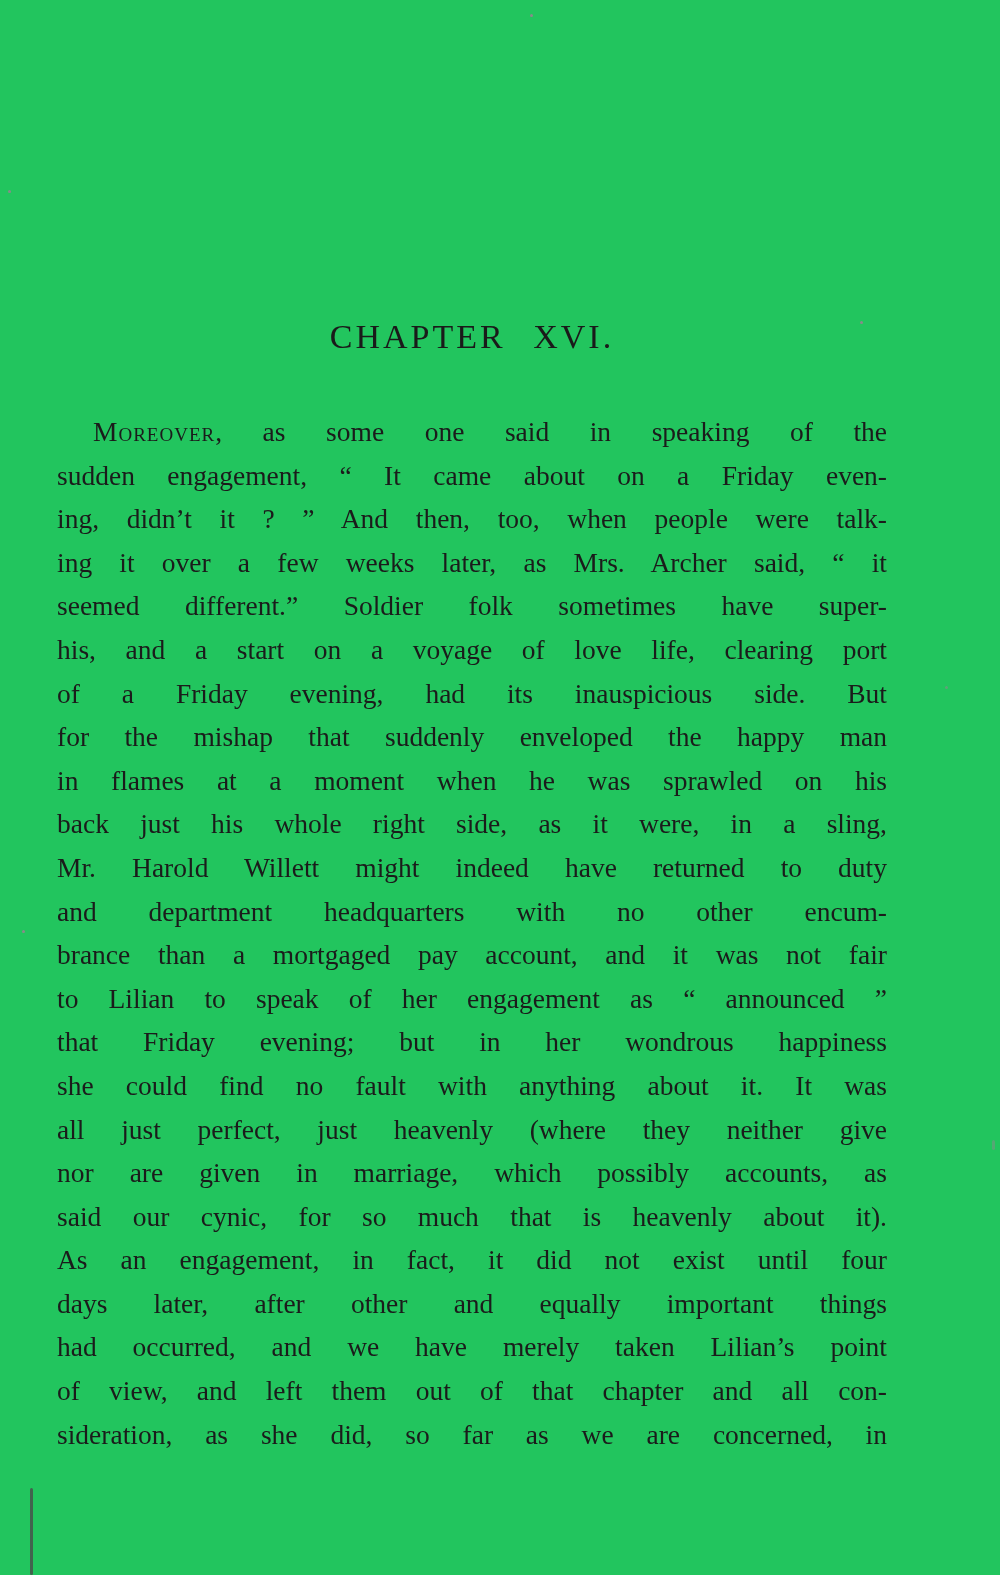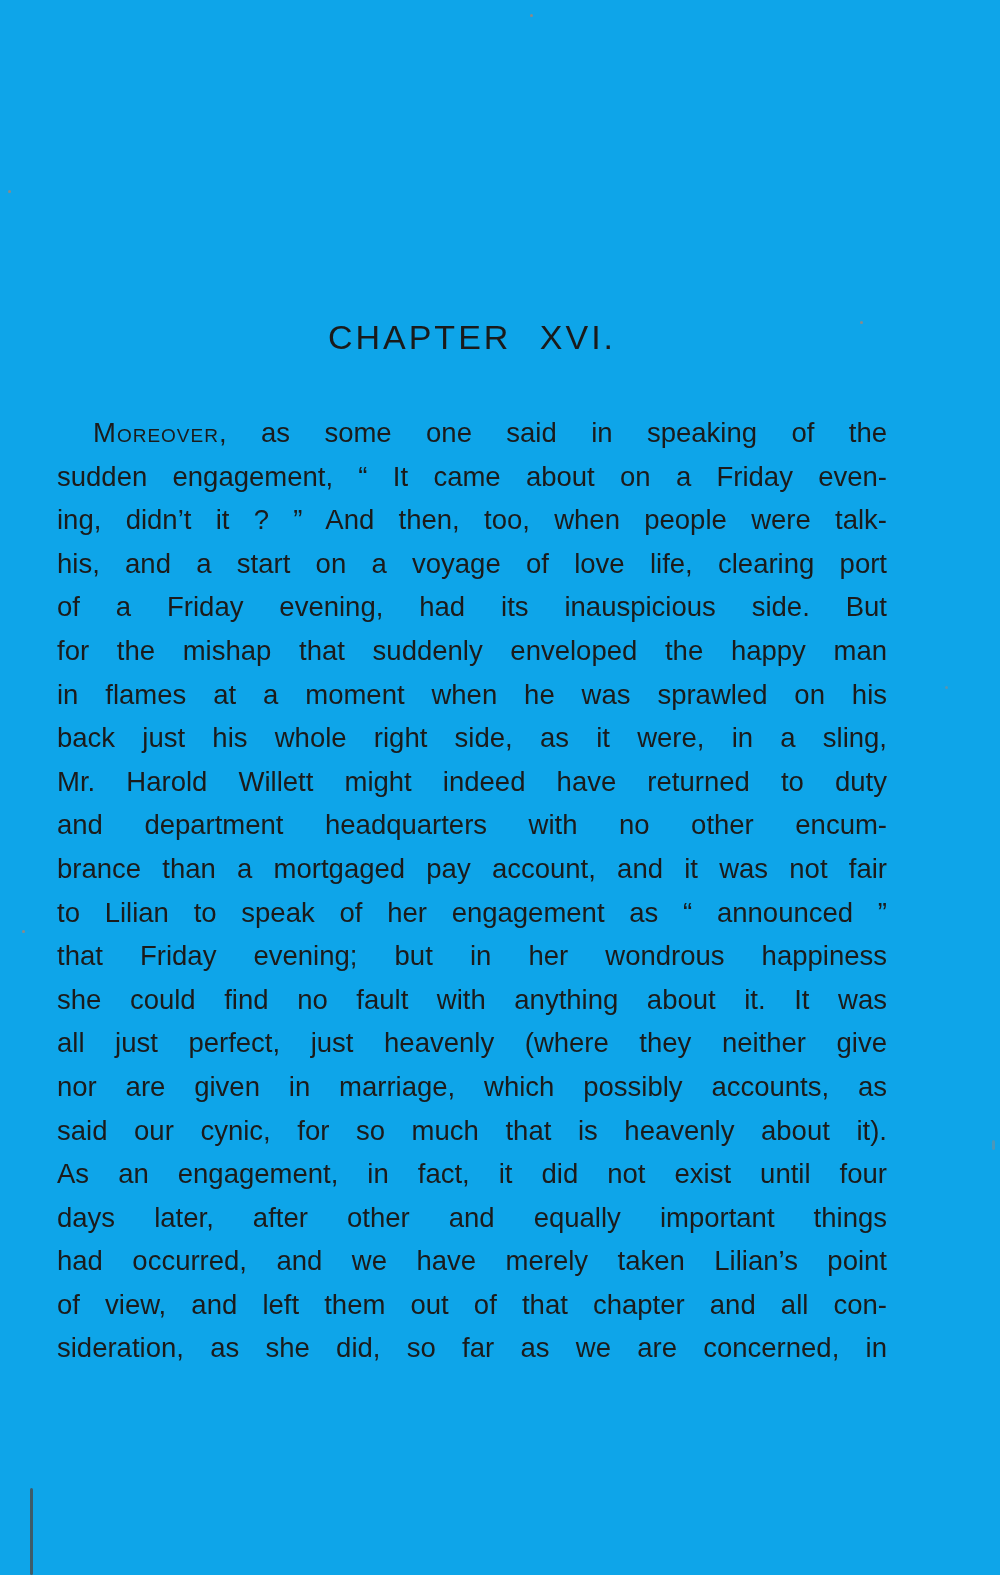--- a/index.html
+++ b/index.html
@@ -5,23 +5,23 @@
   html, body {
     margin: 0;
     padding: 0;
     background: #e9e9e9;
   }
   .page {
     position: relative;
     width: 1000px;
     height: 1575px;
     margin: 0 auto;
-    background: #0ea5e9;
+    background: #22c55e;
     overflow: hidden;
-    font-family: Liberation Sans, sans-serif;
+    font-family: Liberation Serif, serif;
     color: #1d1d1d;
   }
   .text-block {
     position: absolute;
     left: 57px;
     top: 318px;
     width: 830px;
   }
   .chapter-heading {
     margin: 0 0 54px 0;
@@ -88,20 +88,22 @@
     <h1 class="chapter-heading">CHAPTER XVI.</h1>
 
     <div>
 
       <div class="body-line first-line">
         <span class="lead-word">Moreover</span><span>, as some one said in speaking of the</span>
       </div>
 
       <div class="body-line">sudden engagement, “ It came about on a Friday even-</div>
       <div class="body-line">ing, didn’t it ? ” And then, too, when people were talk-</div>
+      <div class="body-line">ing it over a few weeks later, as Mrs. Archer said, “ it</div>
+      <div class="body-line">seemed different.” Soldier folk sometimes have super-</div>
       <div class="body-line">his, and a start on a voyage of love life, clearing port</div>
       <div class="body-line">of a Friday evening, had its inauspicious side. But</div>
       <div class="body-line">for the mishap that suddenly enveloped the happy man</div>
       <div class="body-line">in flames at a moment when he was sprawled on his</div>
       <div class="body-line">back just his whole right side, as it were, in a sling,</div>
       <div class="body-line">Mr. Harold Willett might indeed have returned to duty</div>
       <div class="body-line">and department headquarters with no other encum-</div>
       <div class="body-line">brance than a mortgaged pay account, and it was not fair</div>
       <div class="body-line">to Lilian to speak of her engagement as “ announced ”</div>
       <div class="body-line">that Friday evening; but in her wondrous happiness</div>

